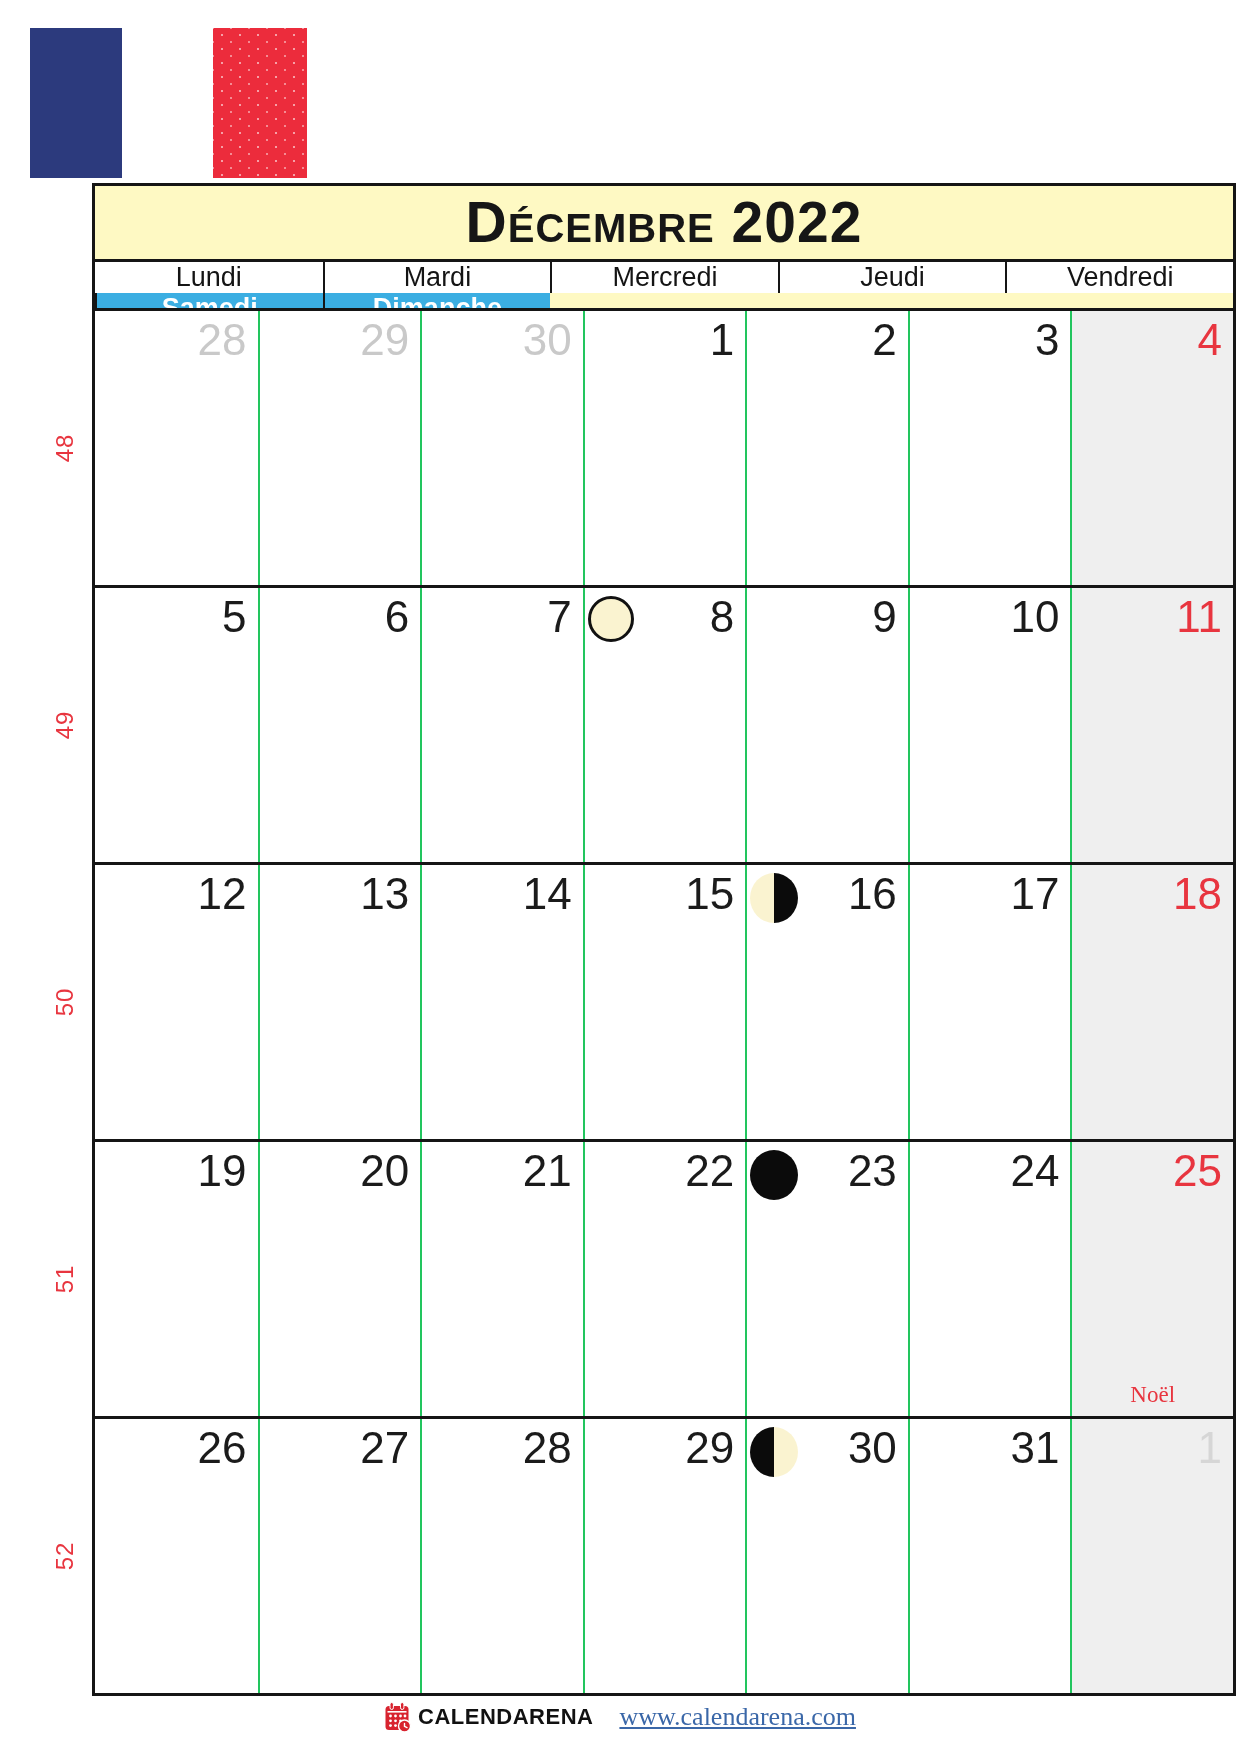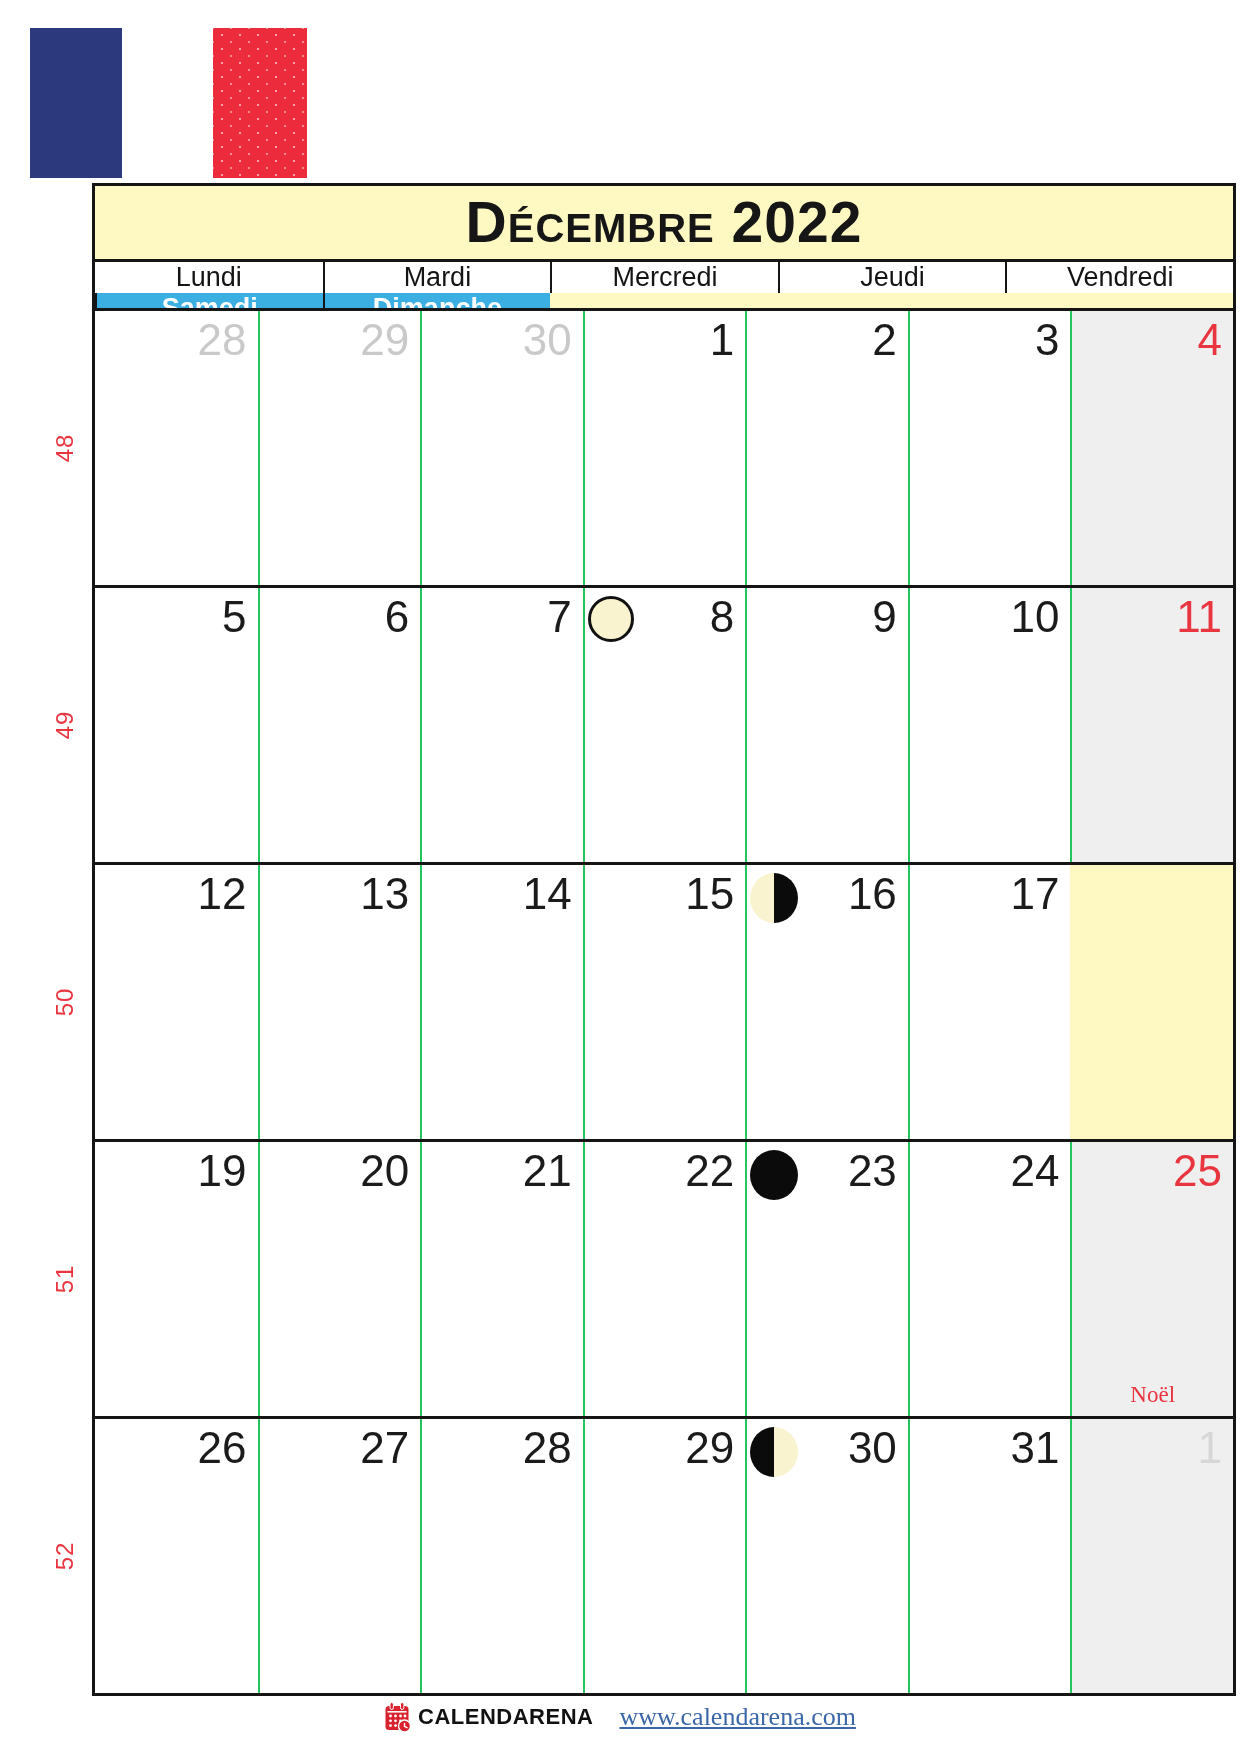--- a/index.html
+++ b/index.html
@@ -166,20 +166,23 @@
   </div>
         <div class="day-cell">
     <span class="day-number">15</span>
   </div>
         <div class="day-cell">
     <span class="day-number">16</span>
   <div class="moon last-quarter"></div>
         </div>
         <div class="day-cell">
     <span class="day-number">17</span>
+  </div>
+        <div class="day-cell sunday">
+    <span class="day-number">18</span>
   </div>
       </div>
       <div class="week-row">
     <span class="week-num">51</span>
   <div class="day-cell">
     <span class="day-number">19</span>
   </div>
         <div class="day-cell">
     <span class="day-number">20</span>
   </div>

